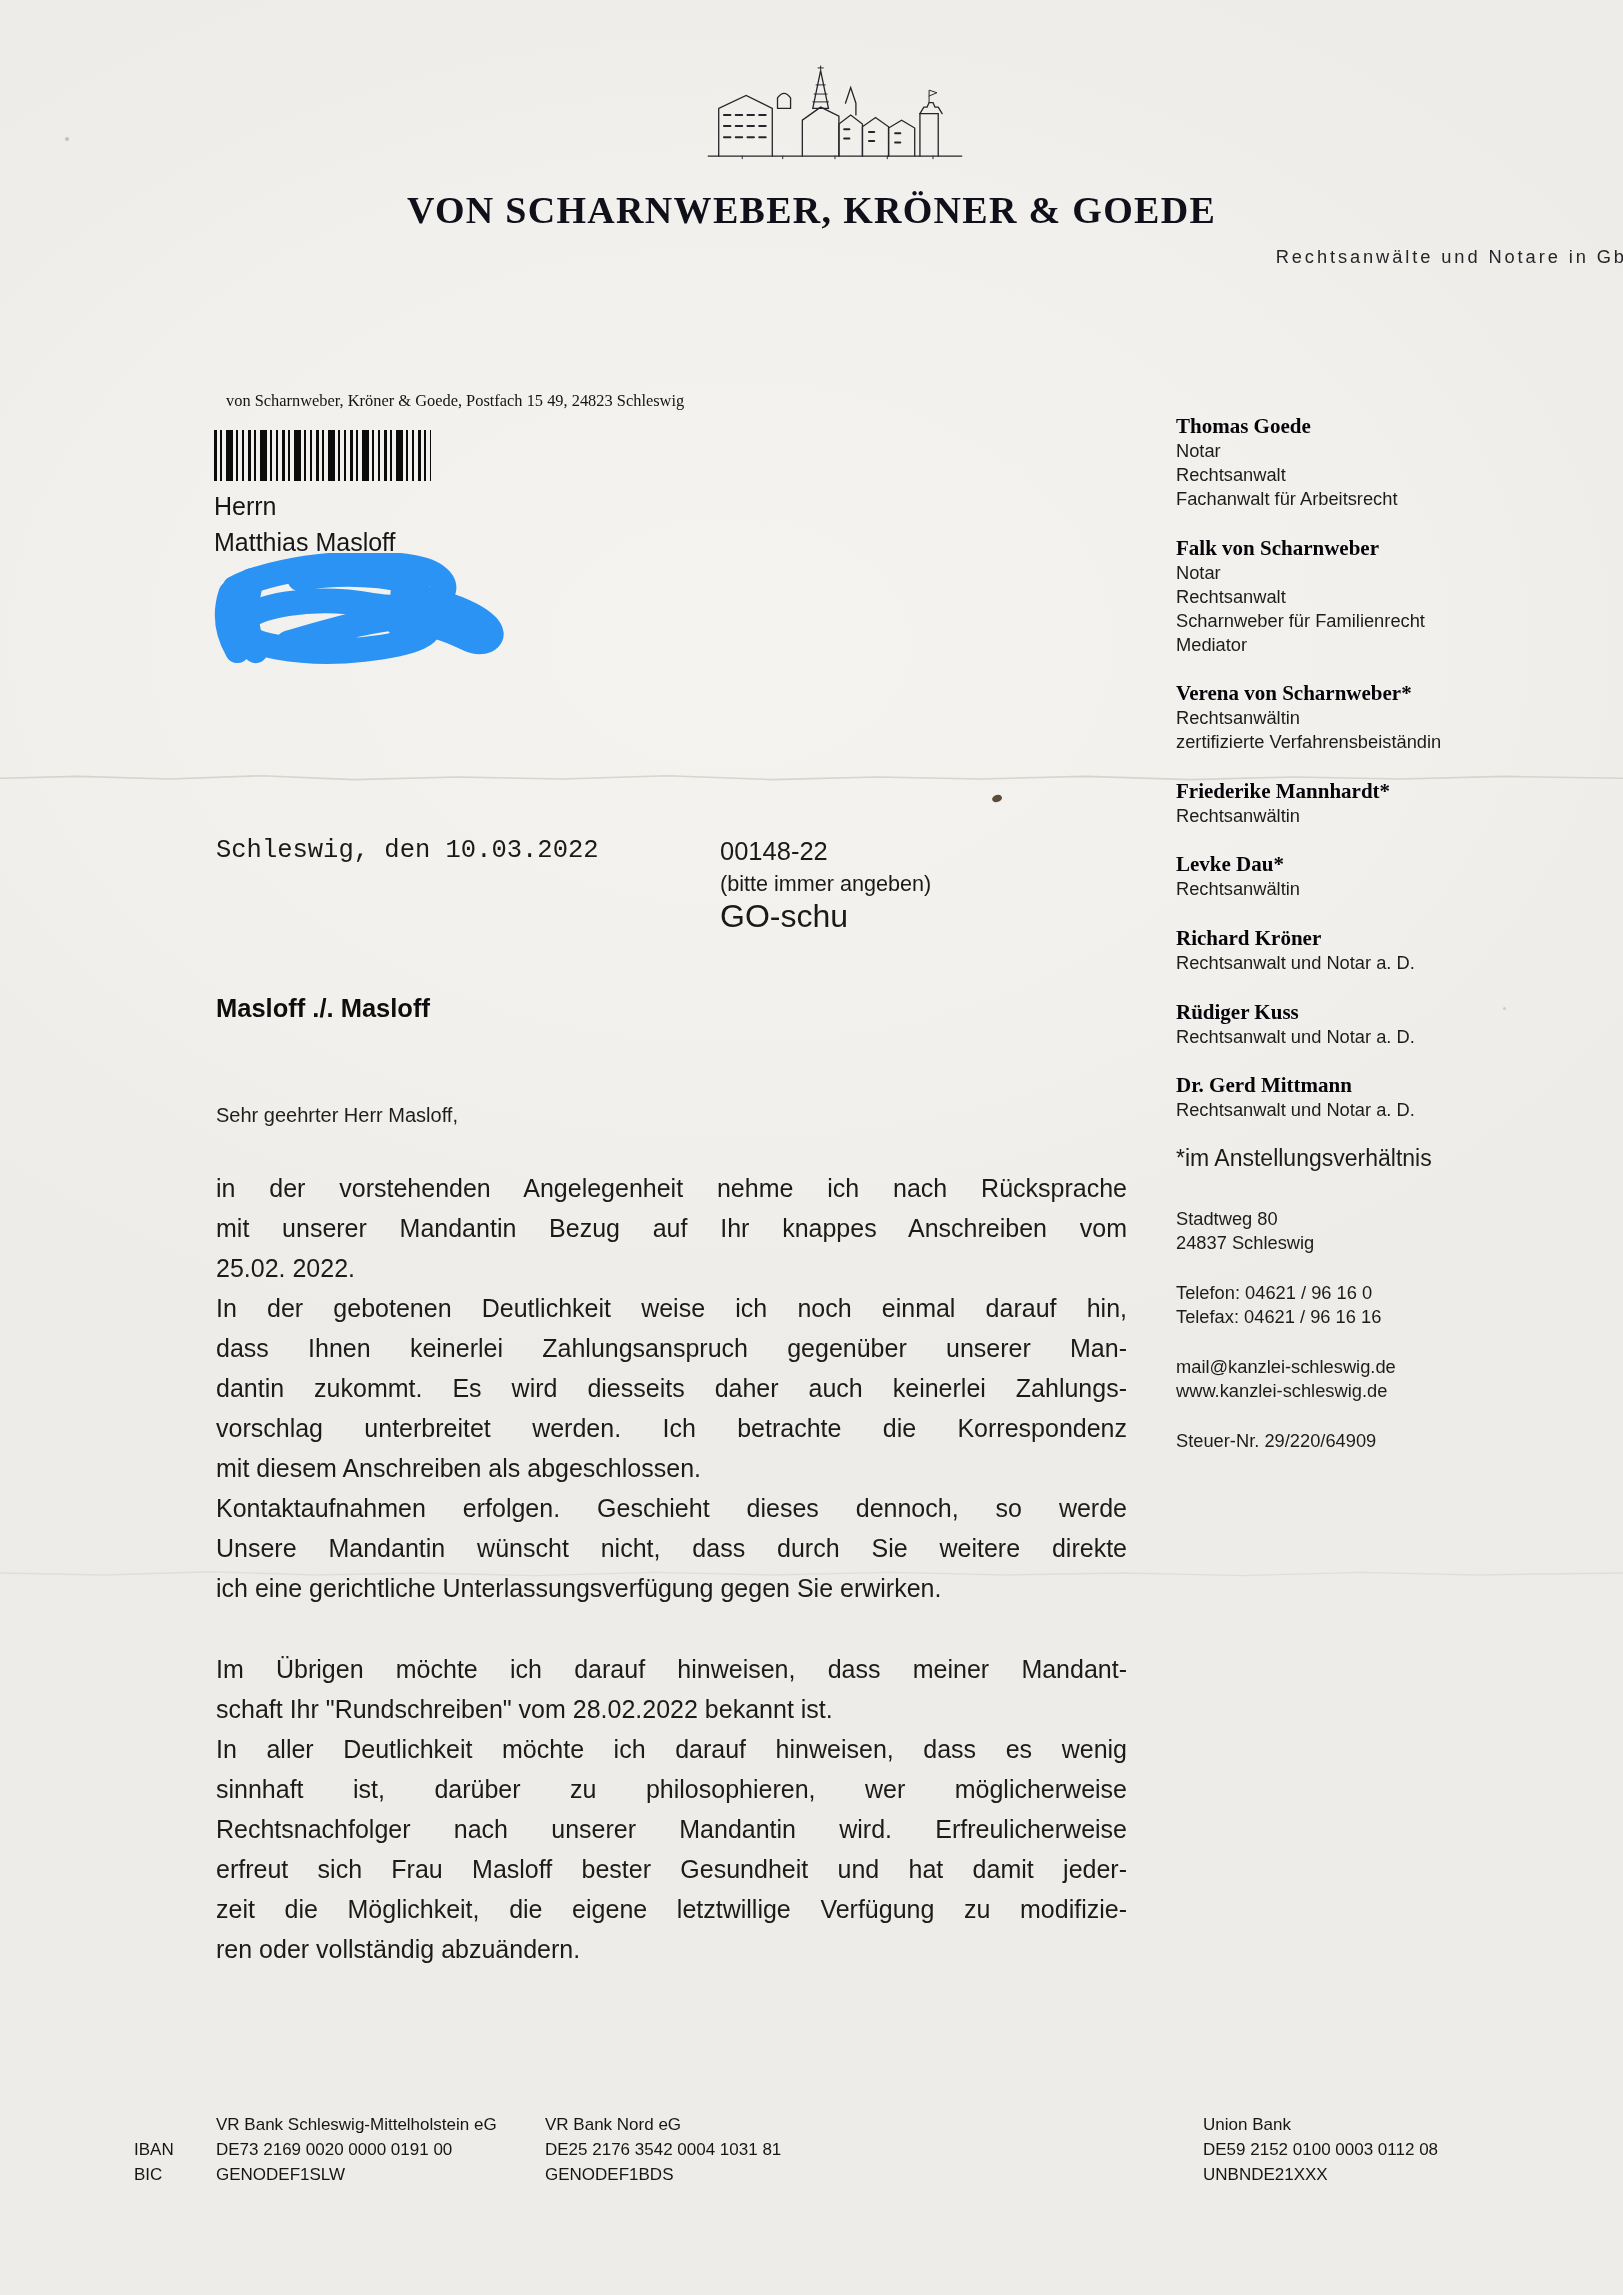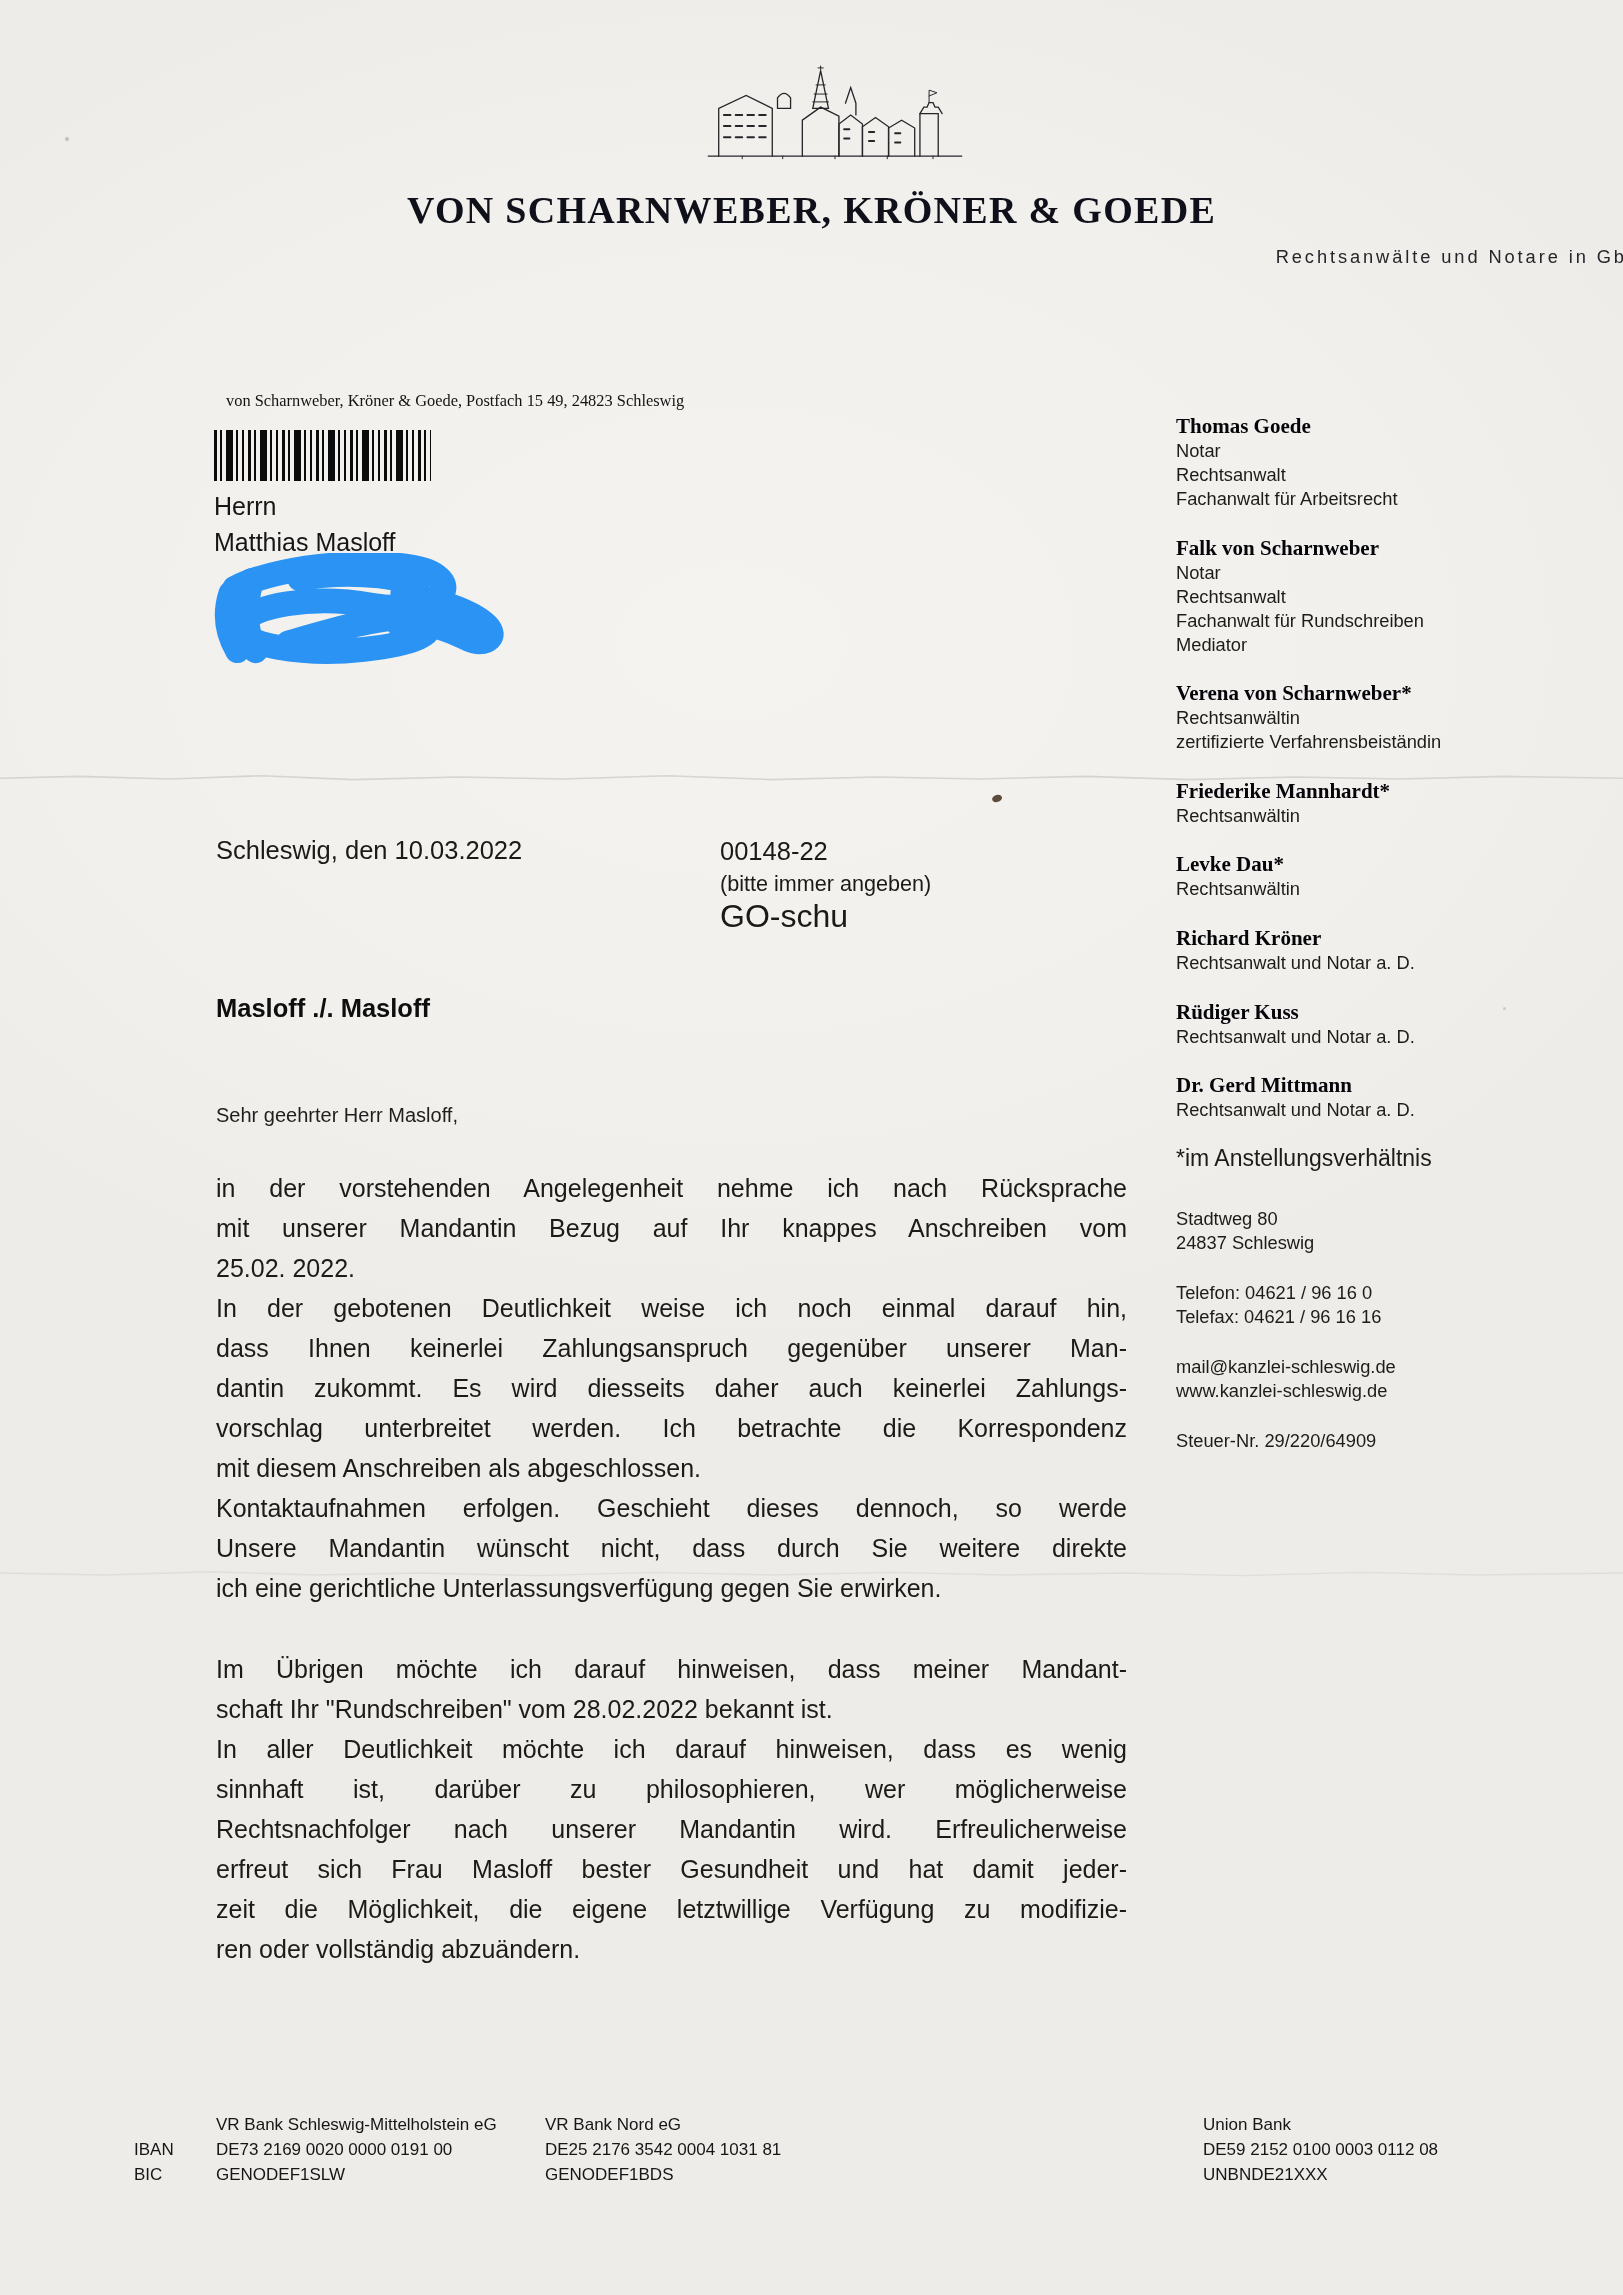--- a/index.html
+++ b/index.html
@@ -34,21 +34,21 @@
   
   .crease{position:absolute;left:0;width:1623px;height:26px;}
   .crease-1{top:764px;}
   .crease-2{top:1560px;}
   .speck{position:absolute;border-radius:50%;}
   .speck-1{left:992px;top:795px;width:9.8px;height:6.5px;background:#4a3a28;opacity:.9;transform:rotate(-18deg);}
   .speck-2{left:65px;top:137px;width:3.9px;height:3.9px;background:#9a968e;opacity:.5;}
   .speck-3{left:1503px;top:1007px;width:3.3px;height:3.3px;background:#a09c94;opacity:.4;}
 
   
-  .dateline{position:absolute;left:216px;top:836px;font-size:25.5px;color:#1b1a18;}
+  .dateline{position:absolute;left:216px;top:836px;font-size:25.5px;color:#1b1a18;font-family:Liberation Mono, monospace;}
   .refblock{position:absolute;left:720px;top:836px;color:#1b1a18;}
   .ref-no{font-size:25.5px;line-height:31px;}
   .ref-note{font-size:21.6px;line-height:33px;}
   .ref-clerk{font-size:32px;line-height:33px;}
 
   .subject{position:absolute;left:216px;top:994px;font-size:25.5px;font-weight:700;color:#0e0e0e;}
   .salutation{position:absolute;left:216px;top:1104px;font-size:20px;}
 
   
   .body{position:absolute;left:216px;top:1168px;width:911px;}
@@ -168,21 +168,21 @@
     <div class="person">
       <div class="pname">Thomas Goede</div>
       <div class="prole">Notar</div>
       <div class="prole">Rechtsanwalt</div>
       <div class="prole">Fachanwalt für Arbeitsrecht</div>
     </div>
     <div class="person">
       <div class="pname">Falk von Scharnweber</div>
       <div class="prole">Notar</div>
       <div class="prole">Rechtsanwalt</div>
-      <div class="prole">Fachanwalt für Rundschreiben</div>
+      <div class="prole">Scharnweber für Familienrecht</div>
       <div class="prole">Mediator</div>
     </div>
     <div class="person">
       <div class="pname">Verena von Scharnweber*</div>
       <div class="prole">Rechtsanwältin</div>
       <div class="prole">zertifizierte Verfahrensbeiständin</div>
     </div>
     <div class="person">
       <div class="pname">Friederike Mannhardt*</div>
       <div class="prole">Rechtsanwältin</div>

